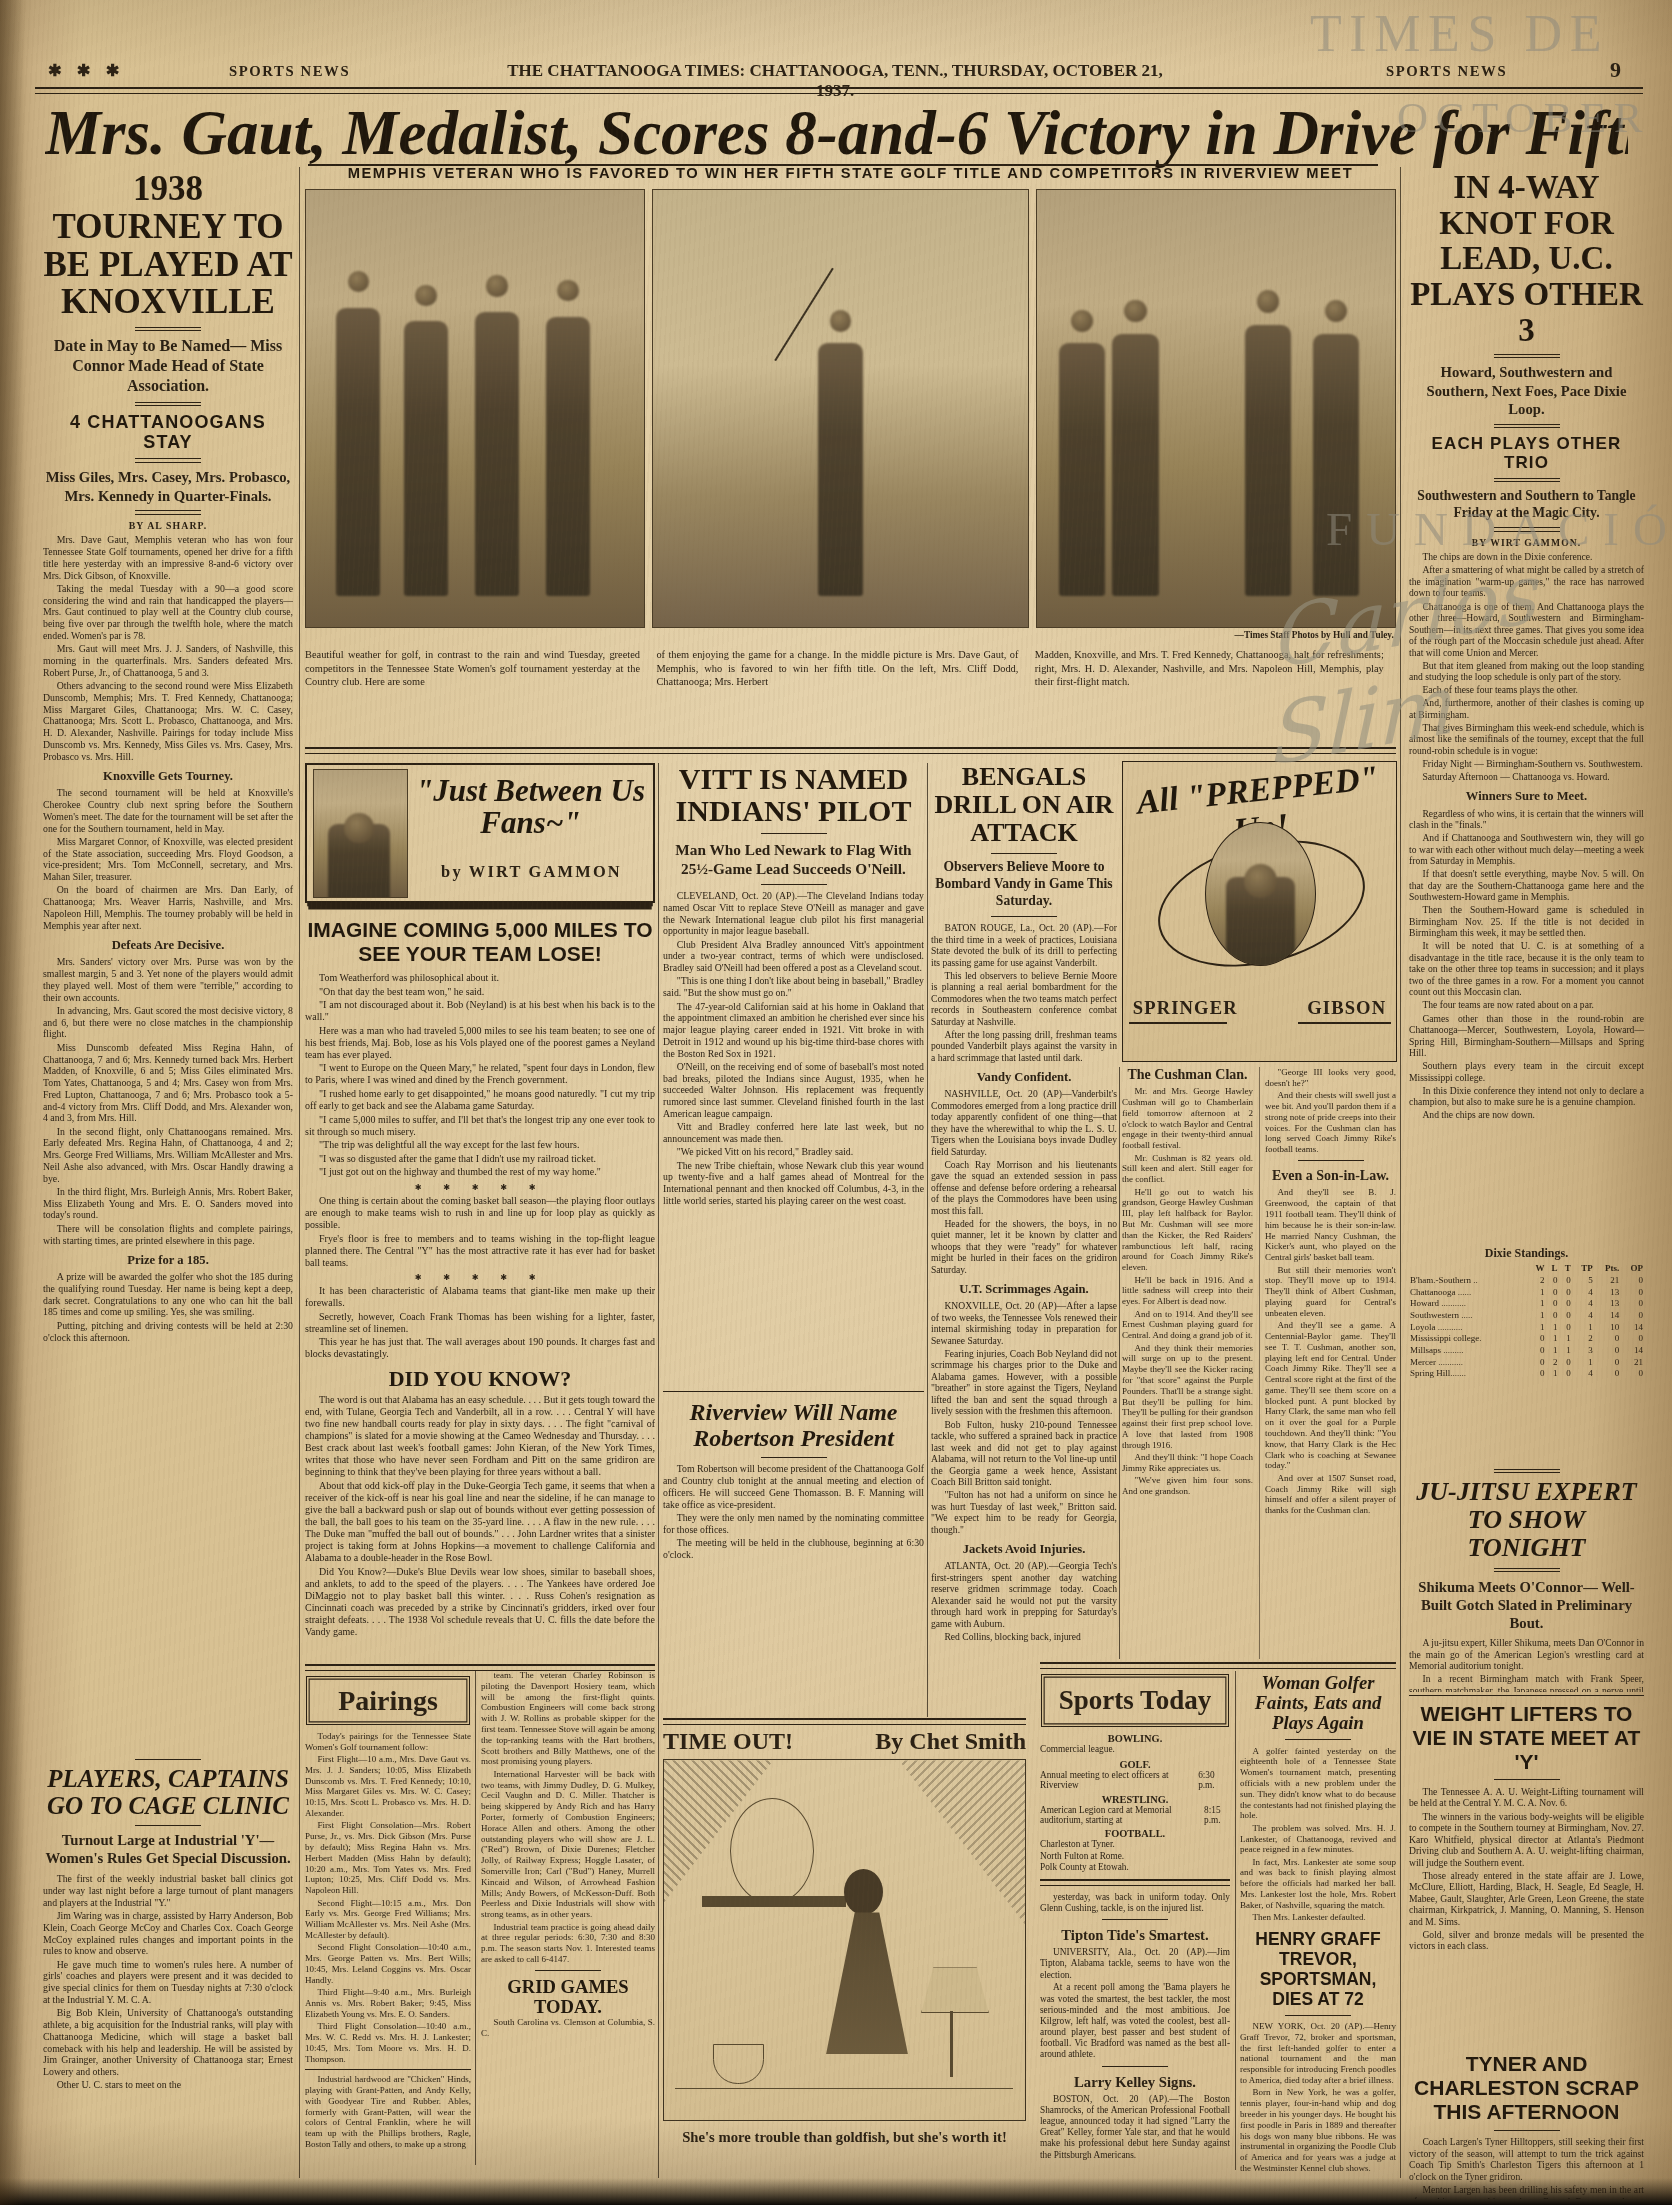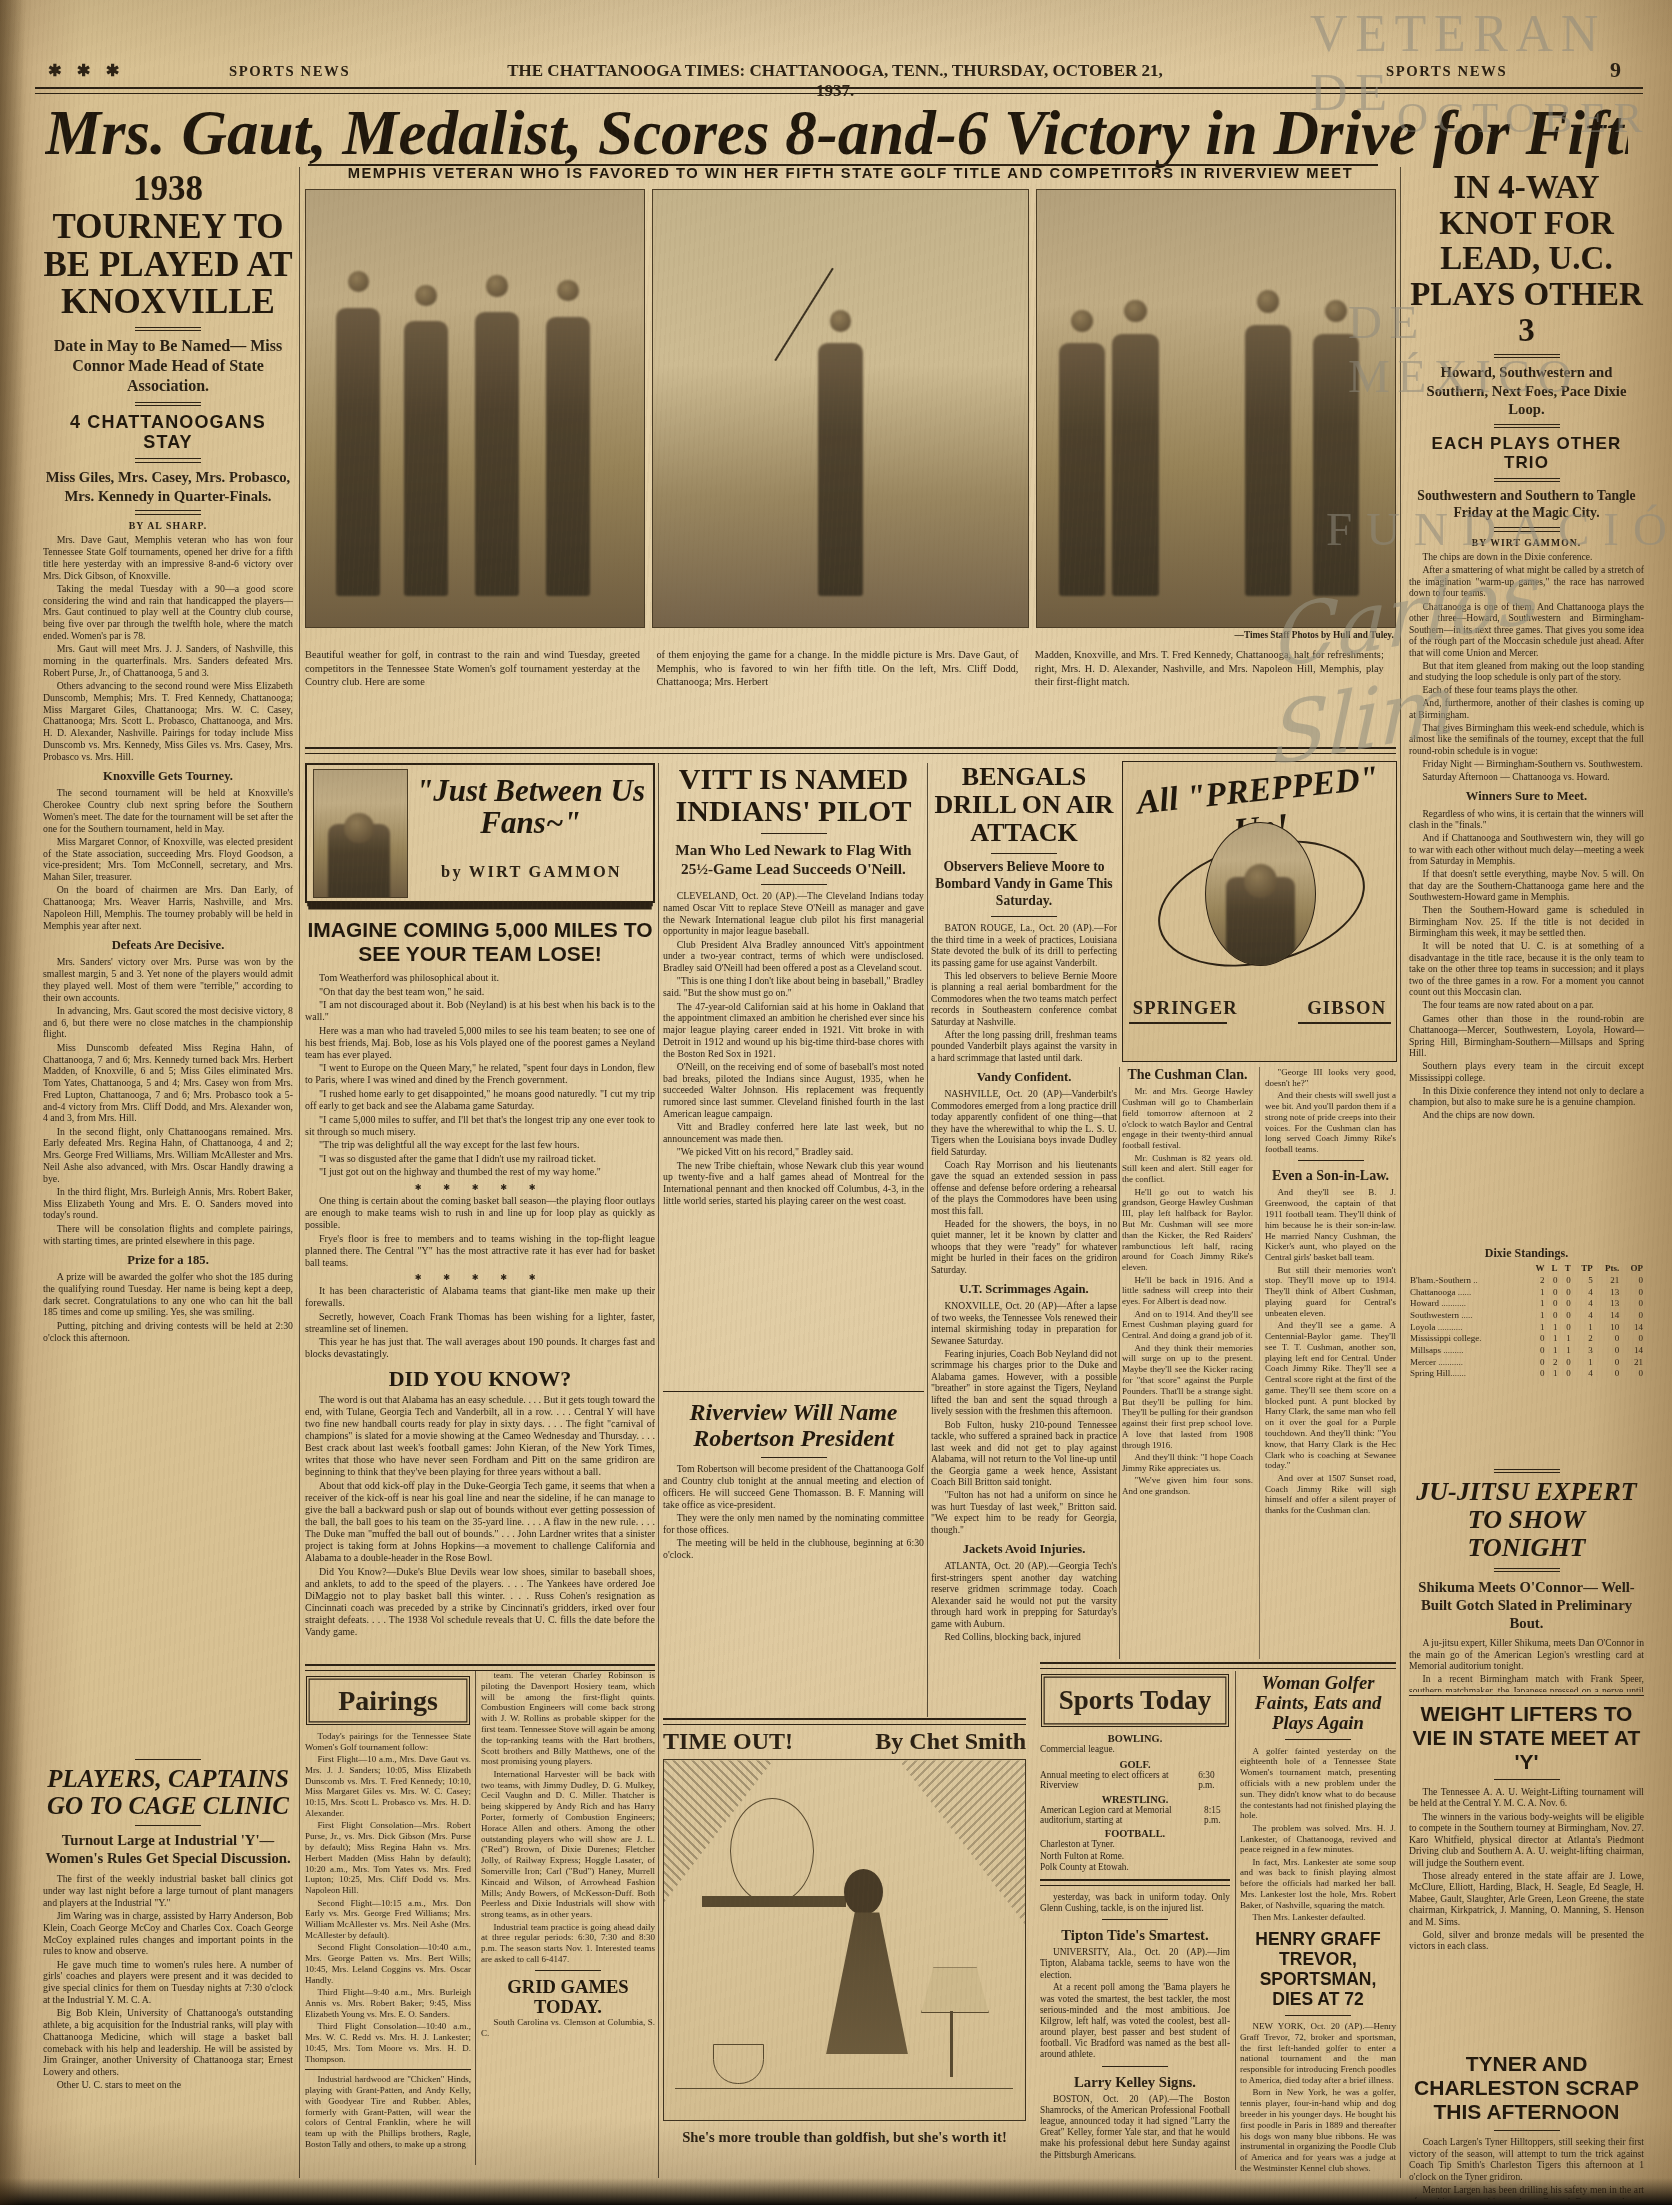--- a/index.html
+++ b/index.html
@@ -43,23 +43,22 @@
   table.stand td{text-align:right;padding:0 1.1px;white-space:nowrap;}
   table.stand td:first-child,table.stand th:first-child{text-align:left;}
   .boxed{border:1.6px solid #2b2114;}
   .sketch{position:absolute;border:1.6px solid #57492f;background:transparent;}
 </style>
 </head>
 <body>
 
 <div id="page">
 
-  <div class="wm" style="left:1310px;top:4.4px;font-size:52px;">VETERAN DE</div>
+  <div class="wm" style="left:1310px;top:4.4px;font-size:52px;">TIMES DE</div>
   <div class="wm" style="left:1397px;top:93px;font-size:43px;">OCTOBER</div>
-  <div class="wm" style="left:1348px;top:295px;font-size:47px;">DE MÉXICO</div>
   <div class="wm" style="left:1326px;top:502px;font-size:47px;letter-spacing:14px;">FUNDACIÓN</div>
   <div class="wm-script" style="left:1272px;top:557px;font-size:82px;">Carlos Slim</div>
 
   <div class="blk" style="left:48px;top:61px;font-size:16.4px;font-weight:bold;letter-spacing:5.5px;">✱ ✱ ✱</div>
   <div class="blk" style="left:229px;top:63px;font-size:14.7px;font-weight:bold;letter-spacing:1.6px;">SPORTS NEWS</div>
   <div class="blk" style="left:491px;top:61px;width:688px;text-align:center;font-size:17px;font-weight:bold;">THE CHATTANOOGA TIMES: CHATTANOOGA, TENN., THURSDAY, OCTOBER 21, 1937.</div>
   <div class="blk" style="left:1386px;top:63px;font-size:14.7px;font-weight:bold;letter-spacing:1.6px;">SPORTS NEWS</div>
   <div class="blk" style="left:1610px;top:57px;font-size:22px;font-weight:bold;">9</div>
   <div class="blk drule" style="left:35px;top:87px;width:1608px;"></div>
 

